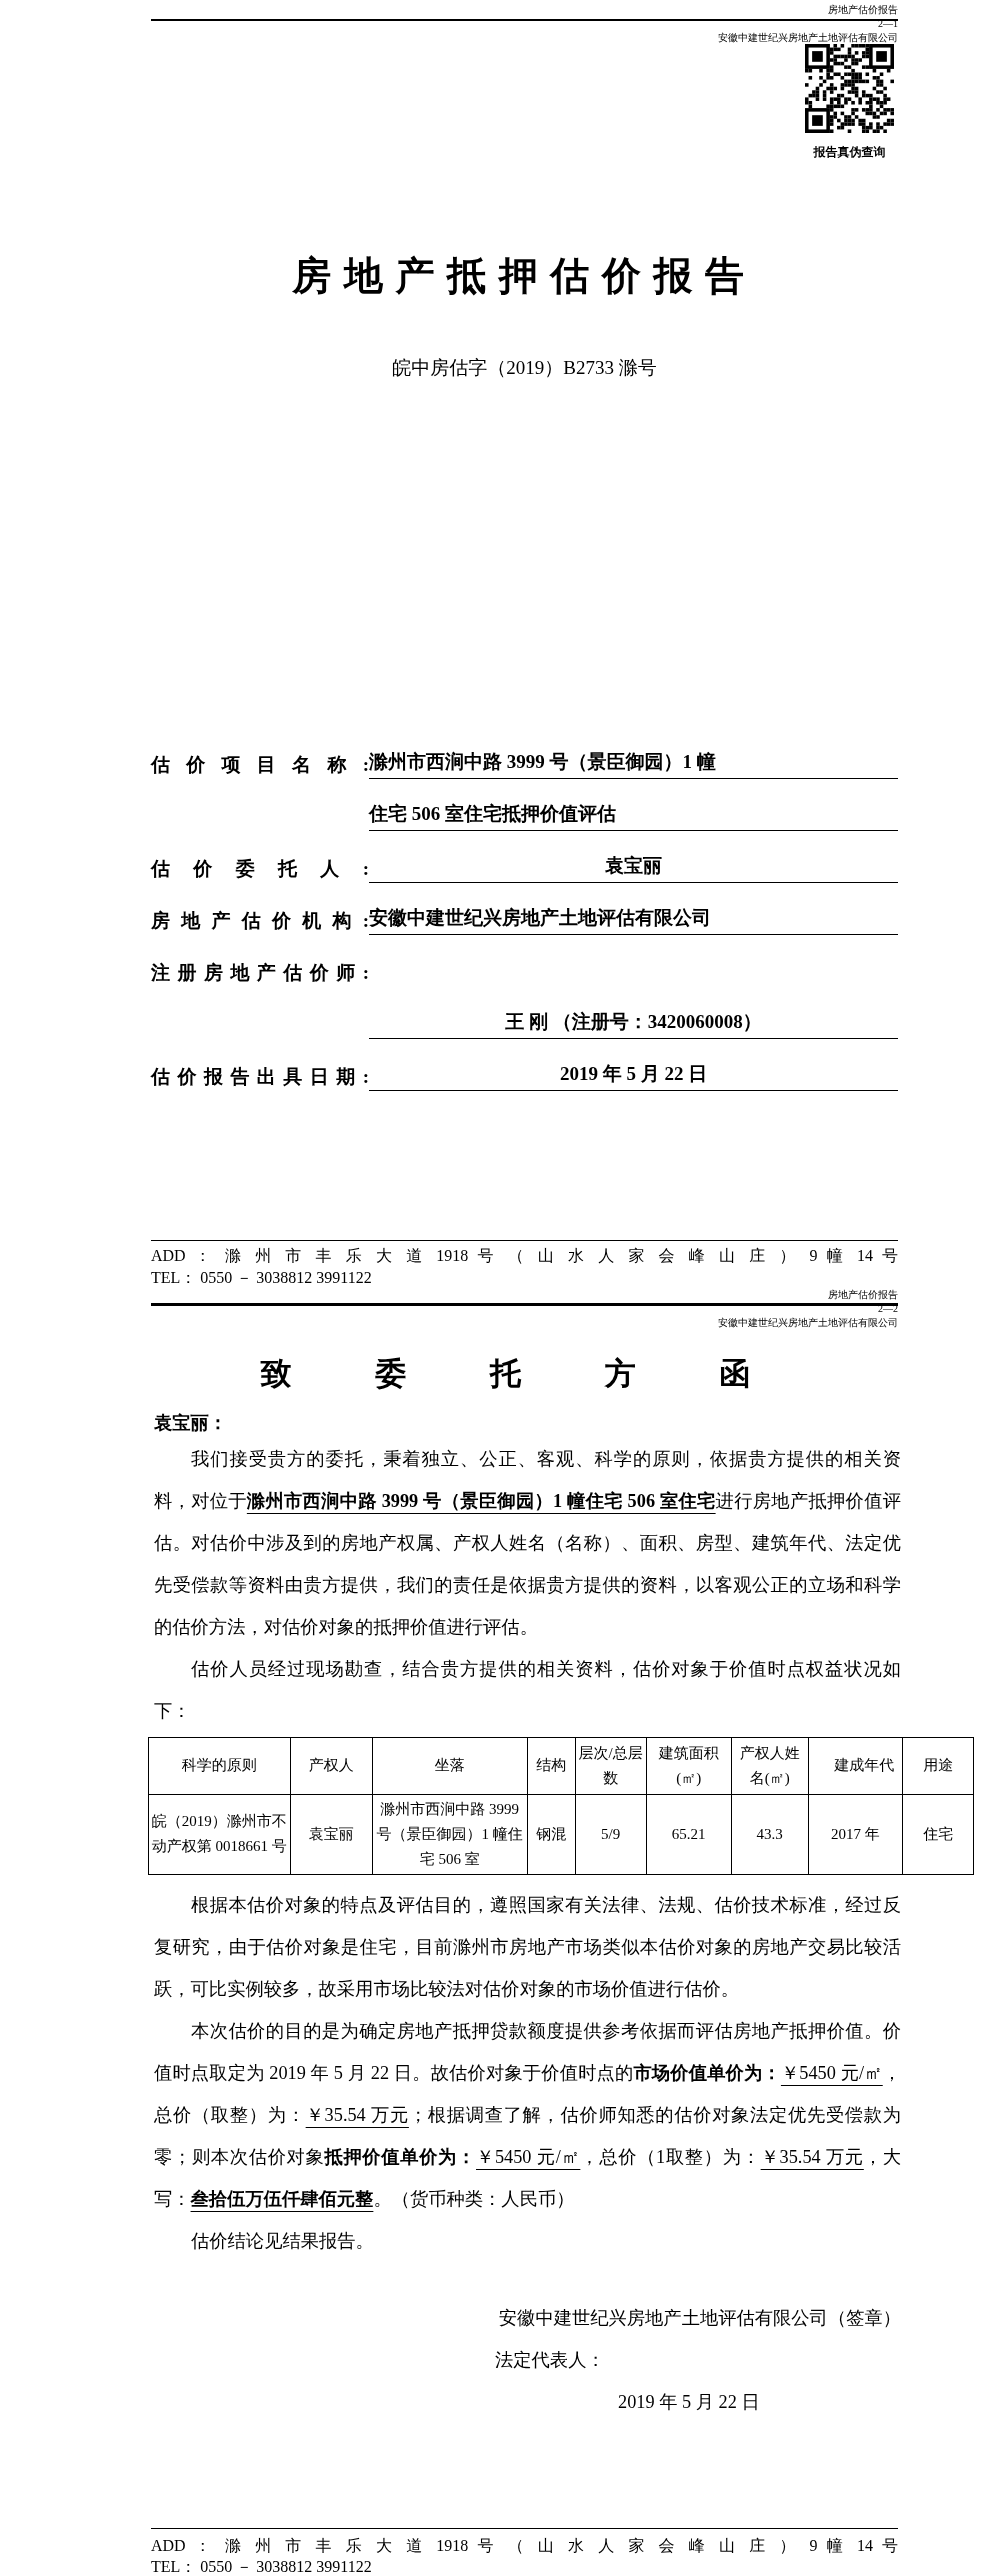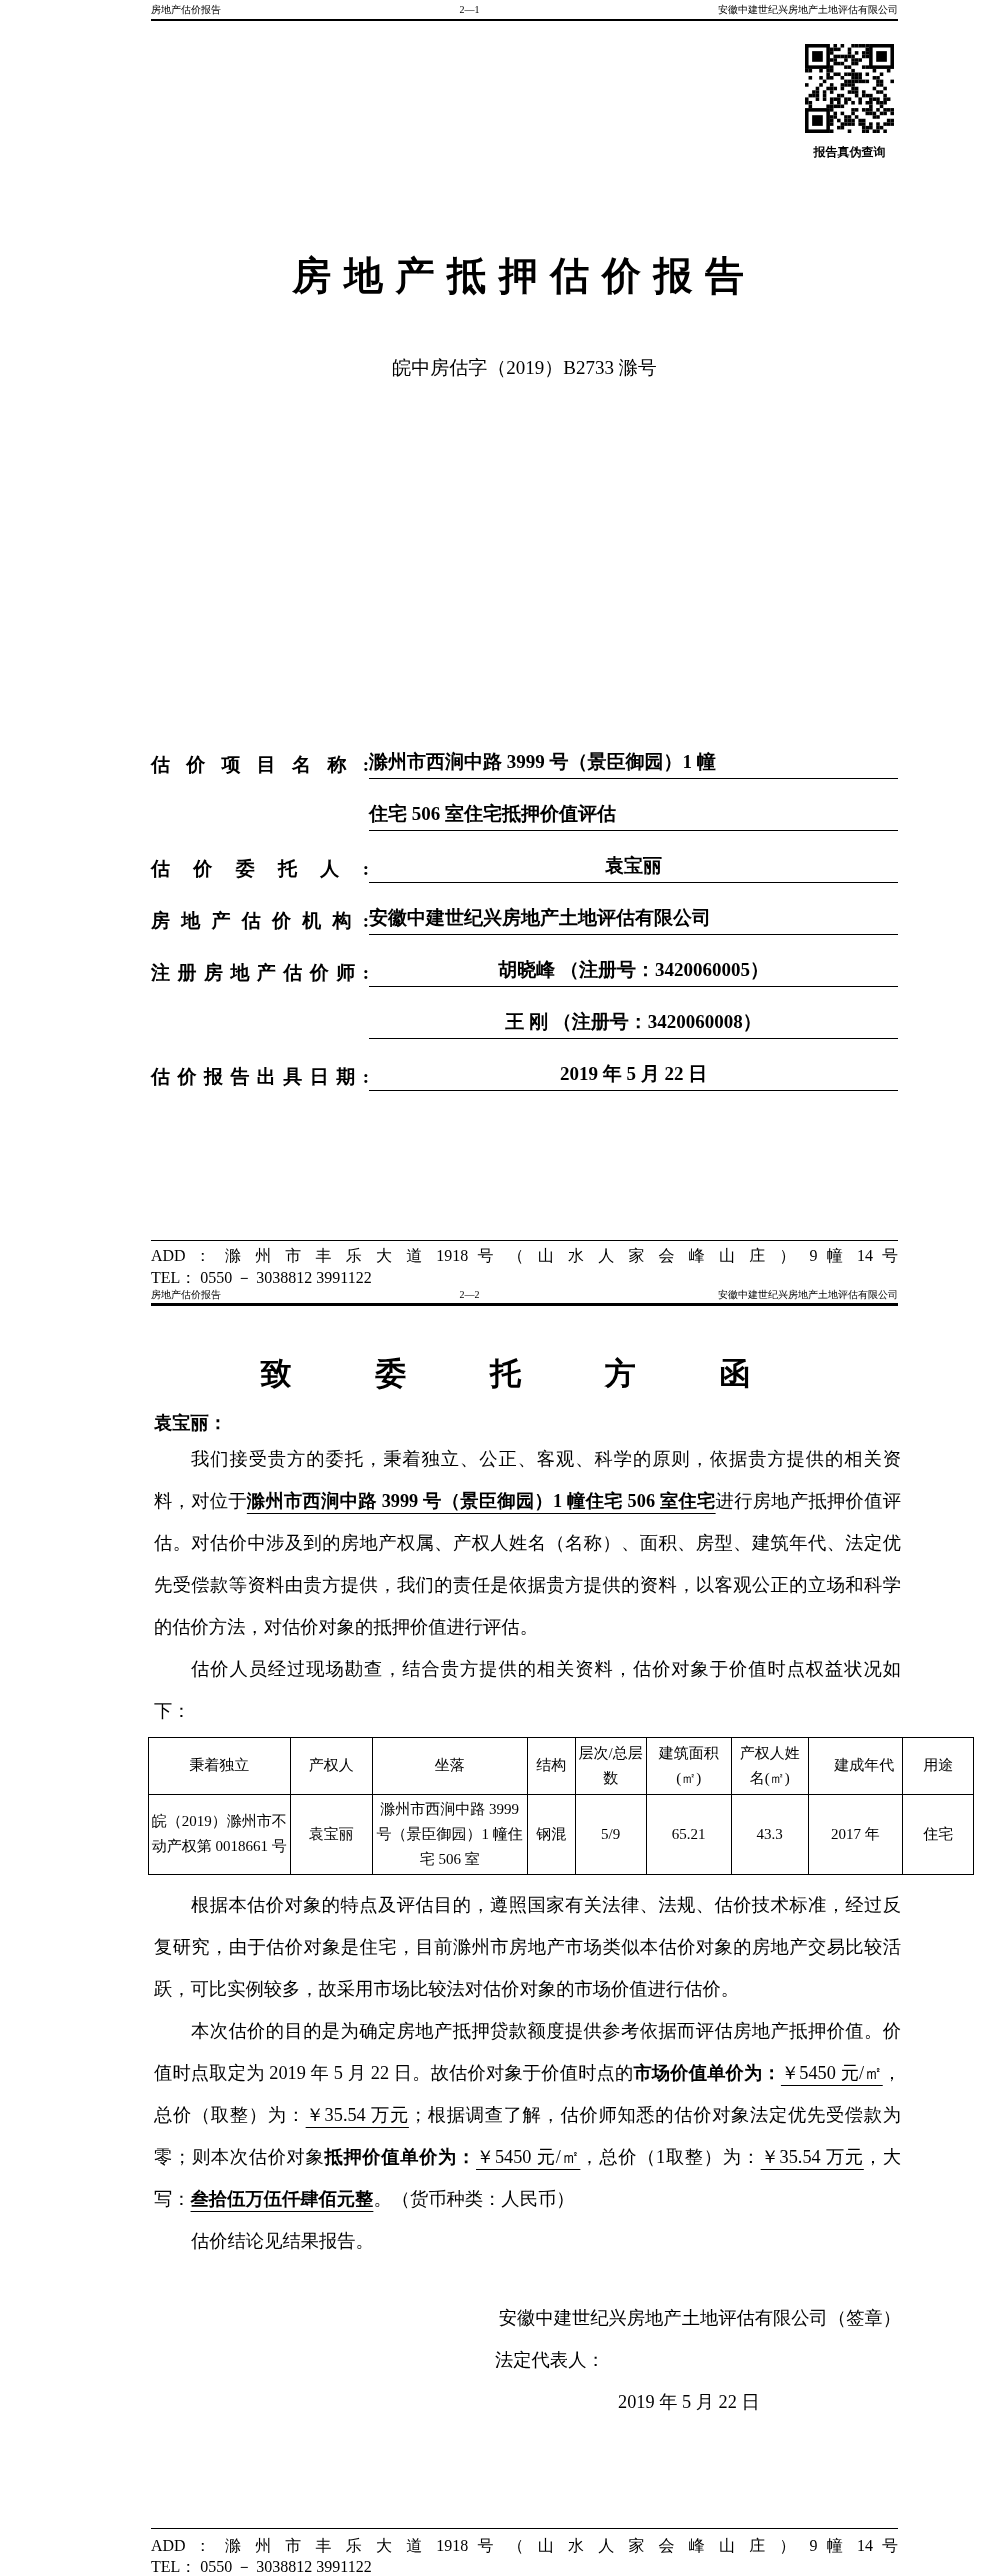--- a/index.html
+++ b/index.html
@@ -2,21 +2,21 @@
 <html style="font-size:10px"><head>
 <meta charset="utf-8">
 <style>
   html,body{margin:0;padding:0;background:#888;}
   #page{
     position:relative;width:1001px;height:2576px;background:#ffffff;
     font-family:"Liberation Serif","DejaVu Serif",serif;color:#000;overflow:hidden;
   }
   .abs{position:absolute;}
   
-  .runhead{left:151px;width:747px;display:flex;justify-content:space-between;align-items:flex-end;font-size:10px;line-height:14px;}
+  .runhead{left:151px;width:747px;display:flex;justify-content:space-between;align-items:flex-end;font-size:10px;line-height:14px;flex-direction:column;}
   .rule{left:151px;width:747px;background:#000;}
   .footline{left:151px;width:747px;font-size:16px;line-height:20px;white-space:nowrap;}
   .footline.just{text-align:justify;text-align-last:justify;white-space:normal;}
   
   #qr-box{left:805px;top:44px;width:89px;height:89px;}
   #qr-label{left:780px;top:144px;width:139px;text-align:center;font-size:12px;font-weight:bold;line-height:16.4px;}
   
   #cover-title{top:241px;left:151px;width:747px;text-align:center;font-size:39px;font-weight:bold;letter-spacing:12.6px;line-height:69px;}
   #cover-docno{top:354px;left:151px;width:747px;text-align:center;font-size:19px;line-height:28px;}
   #cover-fields{top:727px;left:151px;width:747px;}
@@ -302,21 +302,20 @@
     <div class="frow">
       <div class="flabel">估 价 委 托 人 :</div>
       <div class="fvalue center">袁宝丽</div>
     </div>
     <div class="frow">
       <div class="flabel">房地产估价机构:</div>
       <div class="fvalue">安徽中建世纪兴房地产土地评估有限公司</div>
     </div>
     <div class="frow">
       <div class="flabel">注册房地产估价师:</div>
-      <div class="fvalue center">胡晓峰 （注册号：3420060005）</div>
     </div>
     <div class="frow">
       <div class="fspacer"></div>
       <div class="fvalue center">王  刚 （注册号：3420060008）</div>
     </div>
     <div class="frow">
       <div class="flabel">估价报告出具日期:</div>
       <div class="fvalue center">2019 年 5 月 22 日</div>
     </div>
   </div>
@@ -337,21 +336,21 @@
   <div class="abs" id="letter-flow">
     <div class="salutation">袁宝丽：</div>
 
     <p class="para"><span>我们接受贵方的委托，秉着独立、公正、客观、科学的原则，依据贵方提供的相关资料，对位于</span><span class="b u">滁州市西涧中路 3999 号（景臣御园）1 幢住宅 506 室住宅</span><span>进行房地产抵押价值评估。对估价中涉及到的房地产权属、产权人姓名（名称）、面积、房型、建筑年代、法定优先受偿款等资料由贵方提供，我们的责任是依据贵方提供的资料，以客观公正的立场和科学的估价方法，对估价对象的抵押价值进行评估。</span></p>
 
     <p class="para">估价人员经过现场勘查，结合贵方提供的相关资料，估价对象于价值时点权益状况如下：</p>
 
     <table id="rights-table">
       <tbody>
           <tr class="hrow">
-        <th style="width:136px;">秉着独立</th>
+        <th style="width:136px;">科学的原则</th>
         <th style="width:76px;">产权人</th>
         <th style="width:149px;">坐落</th>
         <th style="width:42px;">结构</th>
         <th style="width:65px;">层次/总层数</th>
         <th style="width:79px;">建筑面积(㎡)</th>
         <th style="width:71px;">产权人姓名(㎡)</th>
         <th style="width:71px;padding-left:20px;">建成年代</th>
         <th style="width:65px;">用途</th>
       </tr>
       <tr class="drow">

